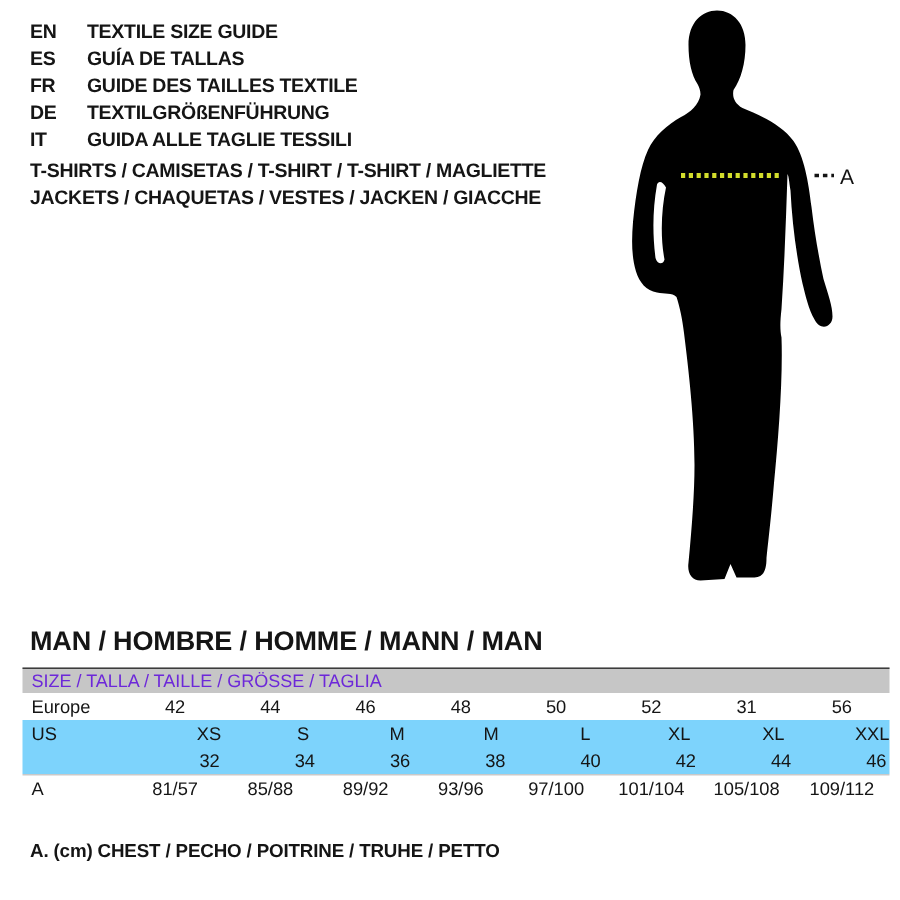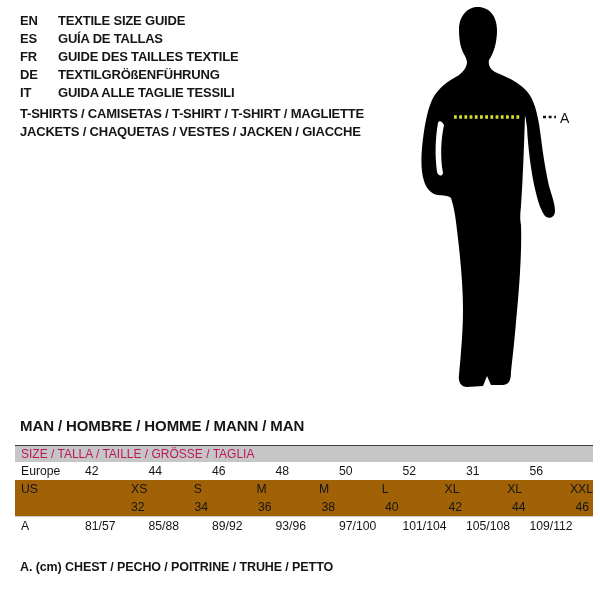--- a/index.html
+++ b/index.html
@@ -11,30 +11,30 @@
   .lang-block{position:absolute;left:20px;top:13px;}
   .lang-row{display:flex;height:18px;font-size:13px;font-weight:600;letter-spacing:-0.2px;}
   .lang-code{width:38px;flex:0 0 38px;}
   
   .cats{position:absolute;left:20px;top:104px;}
   .cat-line{height:18.5px;font-size:13px;font-weight:700;letter-spacing:-0.2px;display:flex;align-items:center;}
   
   .figure-wrap{position:absolute;left:393px;top:0px;width:200px;height:400px;}
   .figure-wrap svg{display:block;width:100%;height:100%;}
   
-  .section-title{position:absolute;left:20px;top:417px;font-size:15px;font-weight:700;letter-spacing:-0.1px;}
+  .section-title{position:absolute;left:20px;top:417px;font-size:18px;font-weight:700;letter-spacing:-0.1px;}
   
   .size-table{position:absolute;left:15px;top:445px;width:578px;font-size:12.2px;}
   .t-header{height:16px;line-height:16px;background:#c6c6c6;border-top:1px solid #3c3c3c;
-            padding-left:6px;font-size:12px;color:#be185d;}
+            padding-left:6px;font-size:12px;color:#6d28d9;}
   .t-row{display:flex;height:18px;align-items:center;}
-  .t-row.gray{background:#a16207;gap:46px;}
+  .t-row.gray{background:#7dd3fc;gap:46px;}
   .t-row.row-a{border-top:1px solid #c9c9c9;}
   .t-label{width:70px;flex:0 0 70px;padding-left:6px;box-sizing:border-box;}
-  .t-cell{flex:1;text-align:left;}
+  .t-cell{flex:1;text-align:center;}
   
   .footnote{position:absolute;left:20px;top:548px;font-size:12.5px;font-weight:700;letter-spacing:-0.1px;margin-top:12px;}
 </style>
 </head>
 <body>
 
 <div class="canvas">
 
   <div class="lang-block">
     <div class="lang-row">

